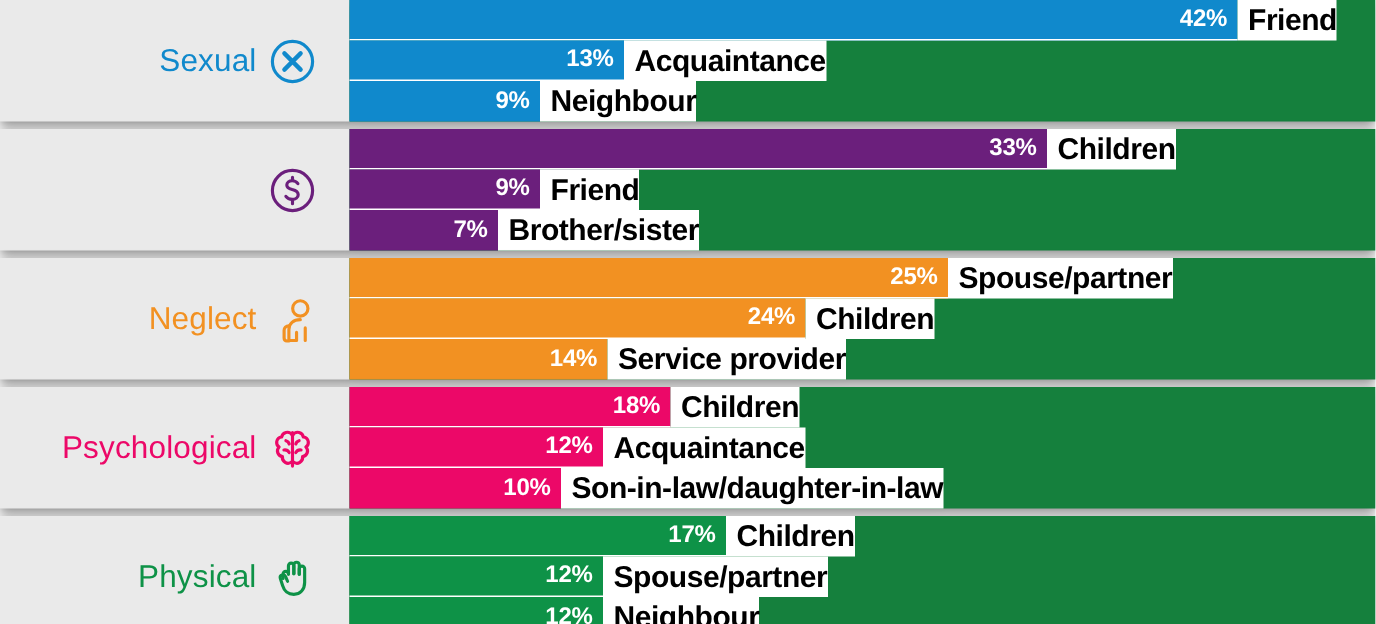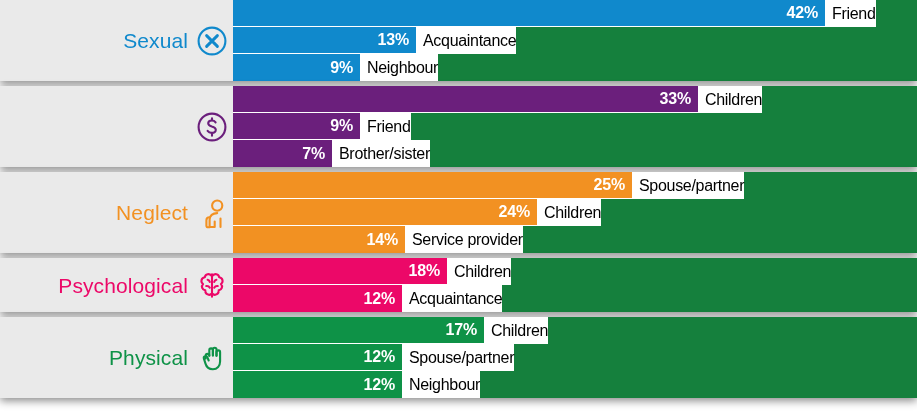--- a/index.html
+++ b/index.html
@@ -31,21 +31,21 @@
 
   
   .label-panel{
     width:233px;
     min-width:233px;
     background:#eaeaea;
     display:flex;
     align-items:center;
     justify-content:flex-end;
     gap:7px;
-    padding-right:4px;
+    padding-right:21px;
     box-sizing:border-box;
   }
   .cat-name{
     font-size:21px;
     font-weight:400;
     letter-spacing:0.1px;
     white-space:nowrap;
     line-height:1;
   }
   .cat-icon{
@@ -80,22 +80,22 @@
   .bar-pct{
     color:#ffffff;
     font-size:16px;
     font-weight:bold;
     line-height:1;
     white-space:nowrap;
     letter-spacing:-0.2px;
   }
   .bar-label{
     color:#000000;
-    font-size:16px;
-    font-weight:normal;
+    font-size:20px;
+    font-weight:bold;
     line-height:1;
     white-space:nowrap;
     padding-left:7px;
     display:flex;
     align-items:center;
     background:#ffffff;
     letter-spacing:-0.3px;
   }
 
   
@@ -227,20 +227,26 @@
               <span class="bar-pct">18%</span>
             </div>
             <div class="bar-label">Children</div>
           </div>
           <div class="bar-line">
             <div class="bar" style="background: rgb(236, 8, 104); width: 169px;">
               <span class="bar-pct">12%</span>
             </div>
             <div class="bar-label">Acquaintance</div>
           </div>
+          <div class="bar-line">
+            <div class="bar" style="background: rgb(236, 8, 104); width: 141px;">
+              <span class="bar-pct">10%</span>
+            </div>
+            <div class="bar-label">Son-in-law/daughter-in-law</div>
+          </div>
         </div>
       </div>
     </div>
     <div class="row-gap"></div>
     <div class="row">
       <div class="row-inner">
         <div class="label-panel">
           <span class="cat-name" style="color: rgb(14, 146, 71);">Physical</span>
           <span class="cat-icon">
             <svg viewBox="0 0 34 34">

